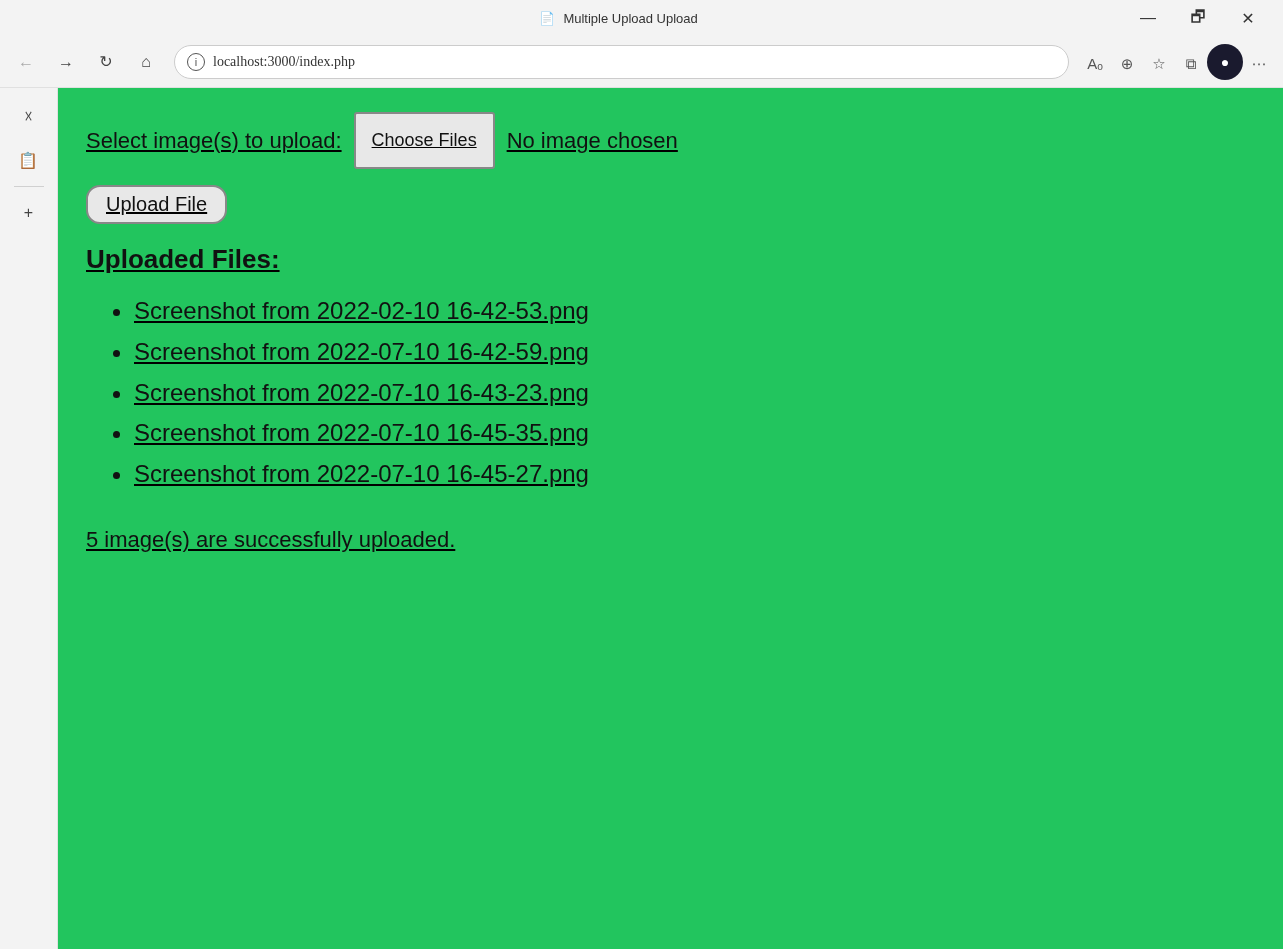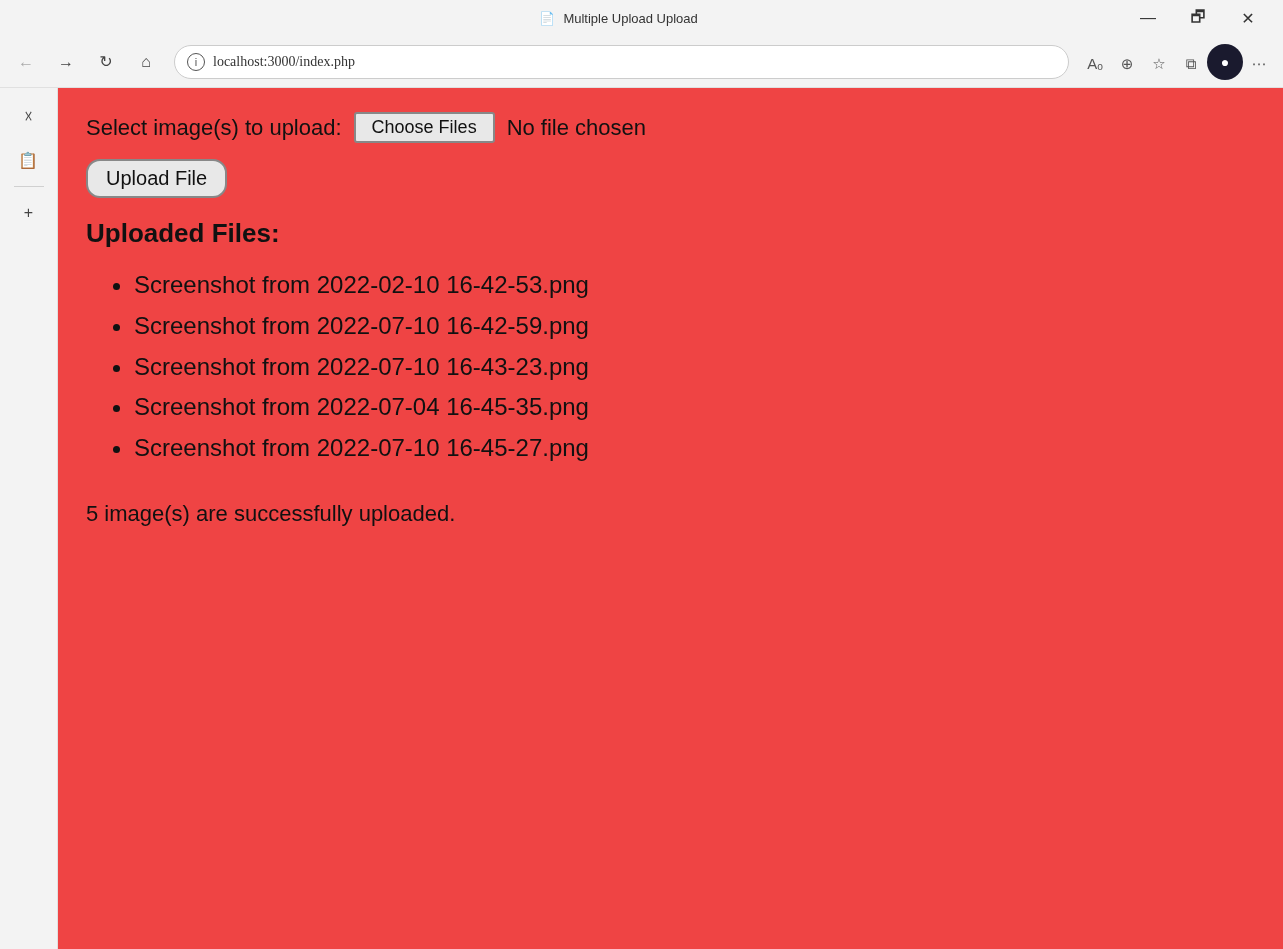--- a/index.html
+++ b/index.html
@@ -158,39 +158,40 @@
     .sidebar-divider {
       width: 30px;
       height: 1px;
       background: #d0d0d0;
       margin: 2px 0;
     }
 
     
     .page-content {
       flex: 1;
-      background: #ef4444;
+      background: #22c55e;
       overflow-y: auto;
       padding: 24px 28px;
+      text-decoration: underline;
     }
 
     
     .file-select-row {
       display: flex;
       align-items: center;
       gap: 12px;
       margin-bottom: 16px;
       flex-wrap: wrap;
     }
     .select-label {
       font-size: 22px;
       color: #111;
     }
     .choose-files-btn {
-      padding: 3px 16px;
+      padding: 16px 16px;
       font-size: 18px;
       background: #e8e8e8;
       border: 2px solid #888;
       border-radius: 3px;
       cursor: pointer;
       color: #111;
       font-family: Arial, sans-serif;
     }
     .no-file-text {
       font-size: 22px;
@@ -287,32 +288,32 @@
       <button class="sidebar-btn">📋</button>
       <div class="sidebar-divider"></div>
       <button class="sidebar-btn">+</button>
     </div>
 
     <div class="page-content">
 
       <div class="file-select-row">
         <span class="select-label">Select image(s) to upload:</span>
         <button class="choose-files-btn">Choose Files</button>
-        <span class="no-file-text">No file chosen</span>
+        <span class="no-file-text">No image chosen</span>
       </div>
 
       <button class="upload-btn">Upload File</button>
 
       <div class="uploaded-files-heading">Uploaded Files:</div>
 
       <ul class="files-list">
       <li>Screenshot from 2022-02-10 16-42-53.png</li>
           <li>Screenshot from 2022-07-10 16-42-59.png</li>
           <li>Screenshot from 2022-07-10 16-43-23.png</li>
-          <li>Screenshot from 2022-07-04 16-45-35.png</li>
+          <li>Screenshot from 2022-07-10 16-45-35.png</li>
           <li>Screenshot from 2022-07-10 16-45-27.png</li>
         </ul>
 
       <p class="success-text">5 image(s) are successfully uploaded.</p>
     </div>
 
   </div>
 </div>
 
 </body></html>

